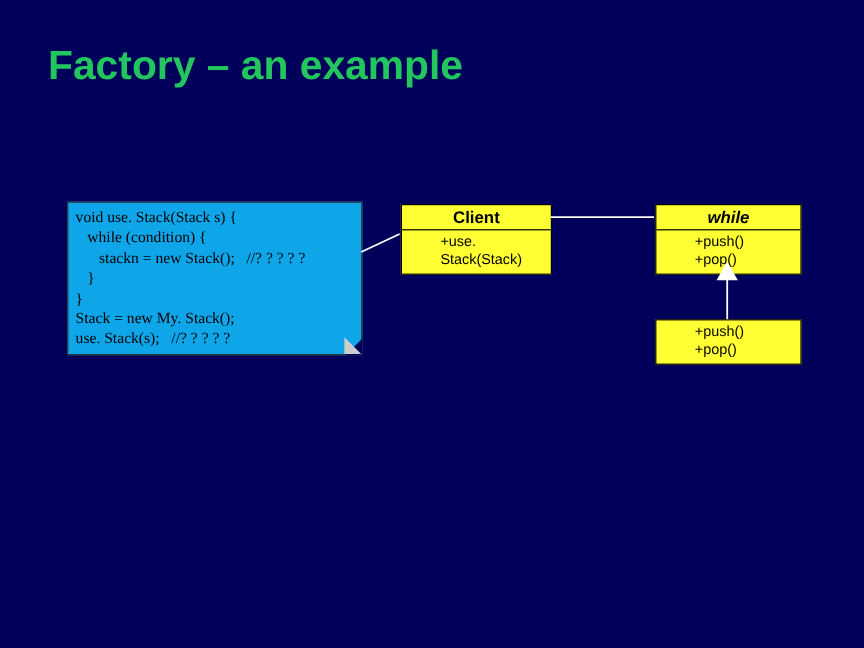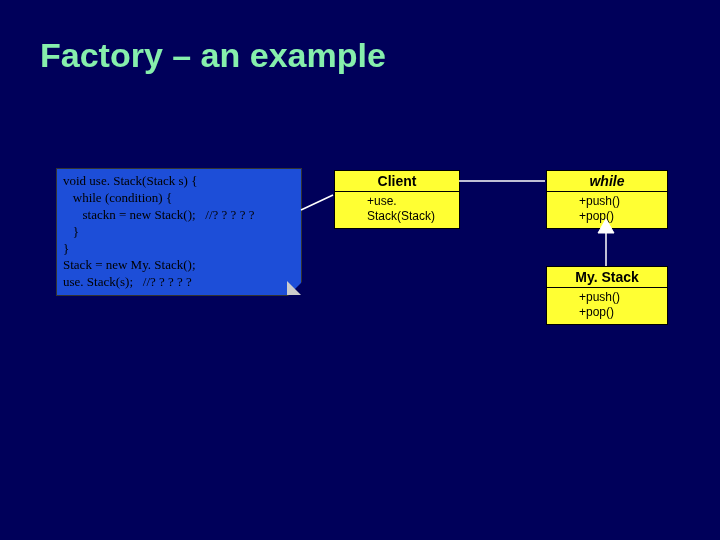--- a/index.html
+++ b/index.html
@@ -13,29 +13,29 @@
   .slide {
     position: relative;
     width: 720px; height: 540px;
   }
   .title {
     position: absolute;
     left: 40px; top: 36px;
     font-family: Tahoma, Verdana, Arial, sans-serif;
     font-size: 34px;
     font-weight: 700;
-    color: #86efac;
+    color: #22c55e;
   }
 
   
   .note {
     position: absolute;
     left: 56px; top: 168px;
     width: 244px; height: 126px;
-    background: #1d4ed8;
+    background: #0ea5e9;
     border: 1px solid #333;
   }
   .note .fold {
     position: absolute;
     right: -1px; bottom: -1px;
     width: 0; height: 0;
     border-left: 14px solid transparent;
     border-bottom: 14px solid #00005a;
   }
   .note .fold2 {
@@ -120,21 +120,20 @@
 
   <div class="cls stack">
     <div class="name it">while</div>
     <div class="members">
       <div>+push()</div>
       <div>+pop()</div>
     </div>
   </div>
 
   <div class="cls mystack">
-    <div class="name">My. Stack</div>
     <div class="members">
       <div>+push()</div>
       <div>+pop()</div>
     </div>
   </div>
 
   <svg class="overlay">
 
     <line class="line" x1="459" y1="181" x2="545" y2="181"></line>
 

